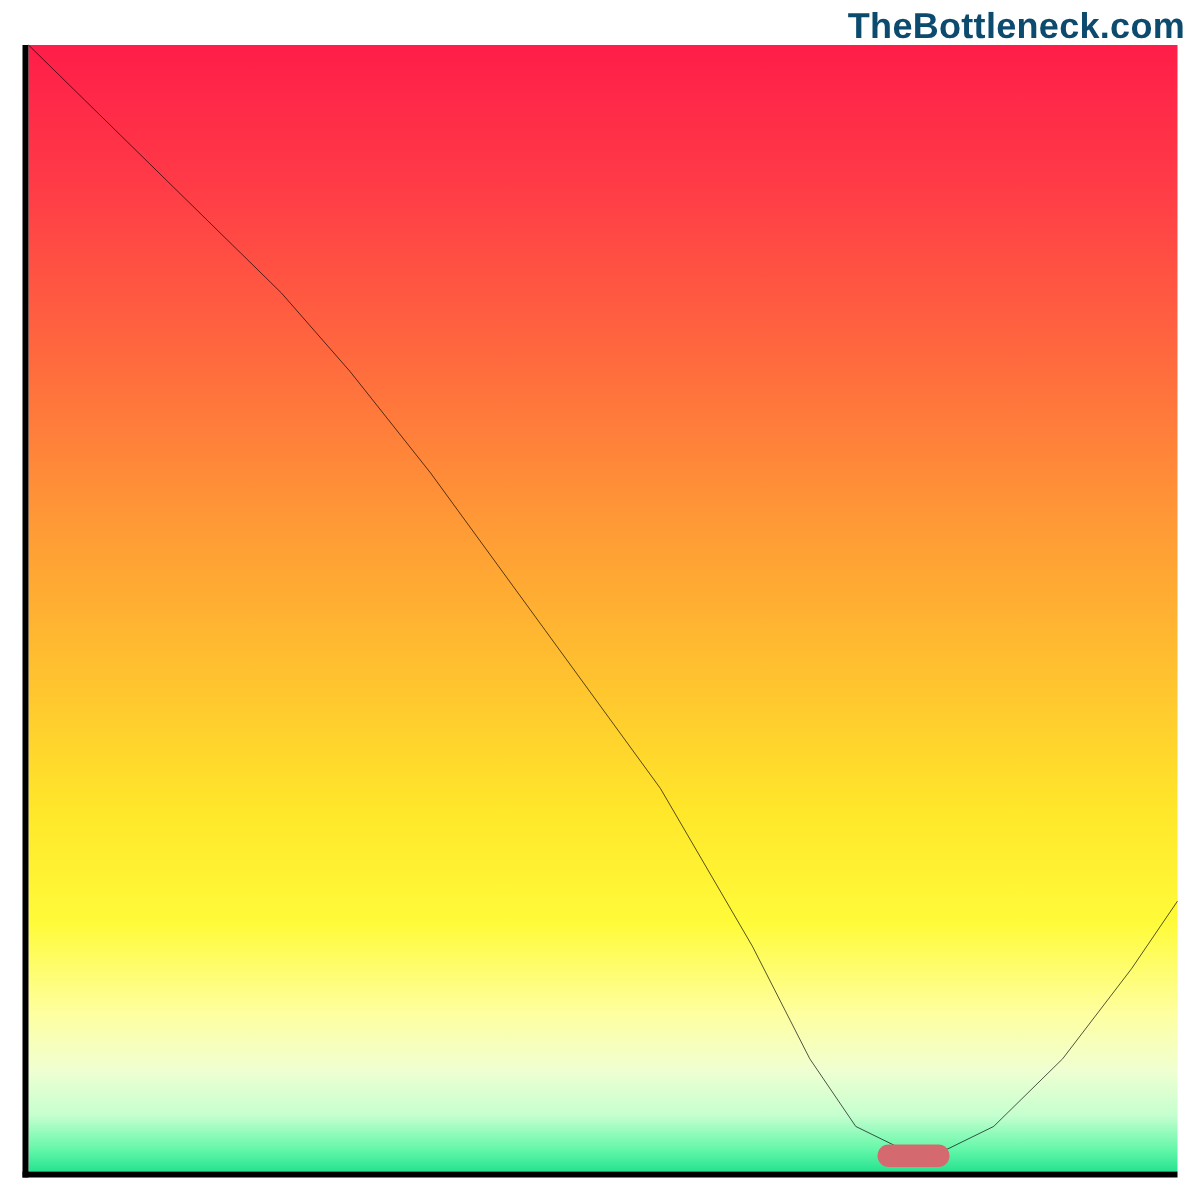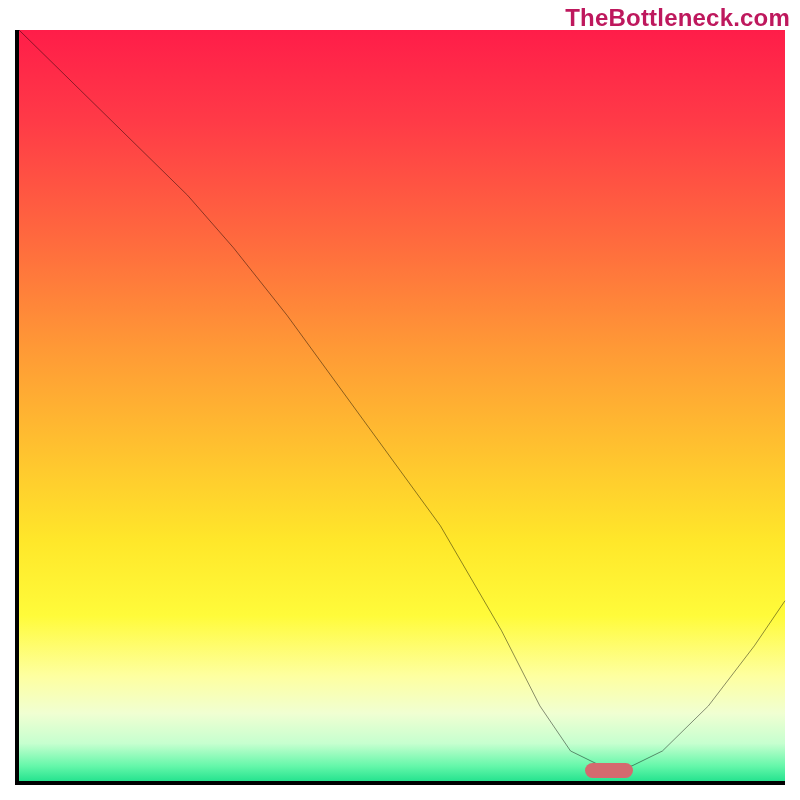--- a/index.html
+++ b/index.html
@@ -15,21 +15,21 @@
     position: relative;
     width: 800px;
     height: 800px;
   }
   .watermark {
     position: absolute;
     top: 4px;
     right: 10px;
     font-size: 24px;
     font-weight: 600;
-    color: #be185d;
+    color: #0c4a6e;
     letter-spacing: 0.2px;
     user-select: none;
   }
   .plot-wrap {
     position: absolute;
     left: 15px;
     top: 30px;
     width: 770px;
     height: 755px;
   }

